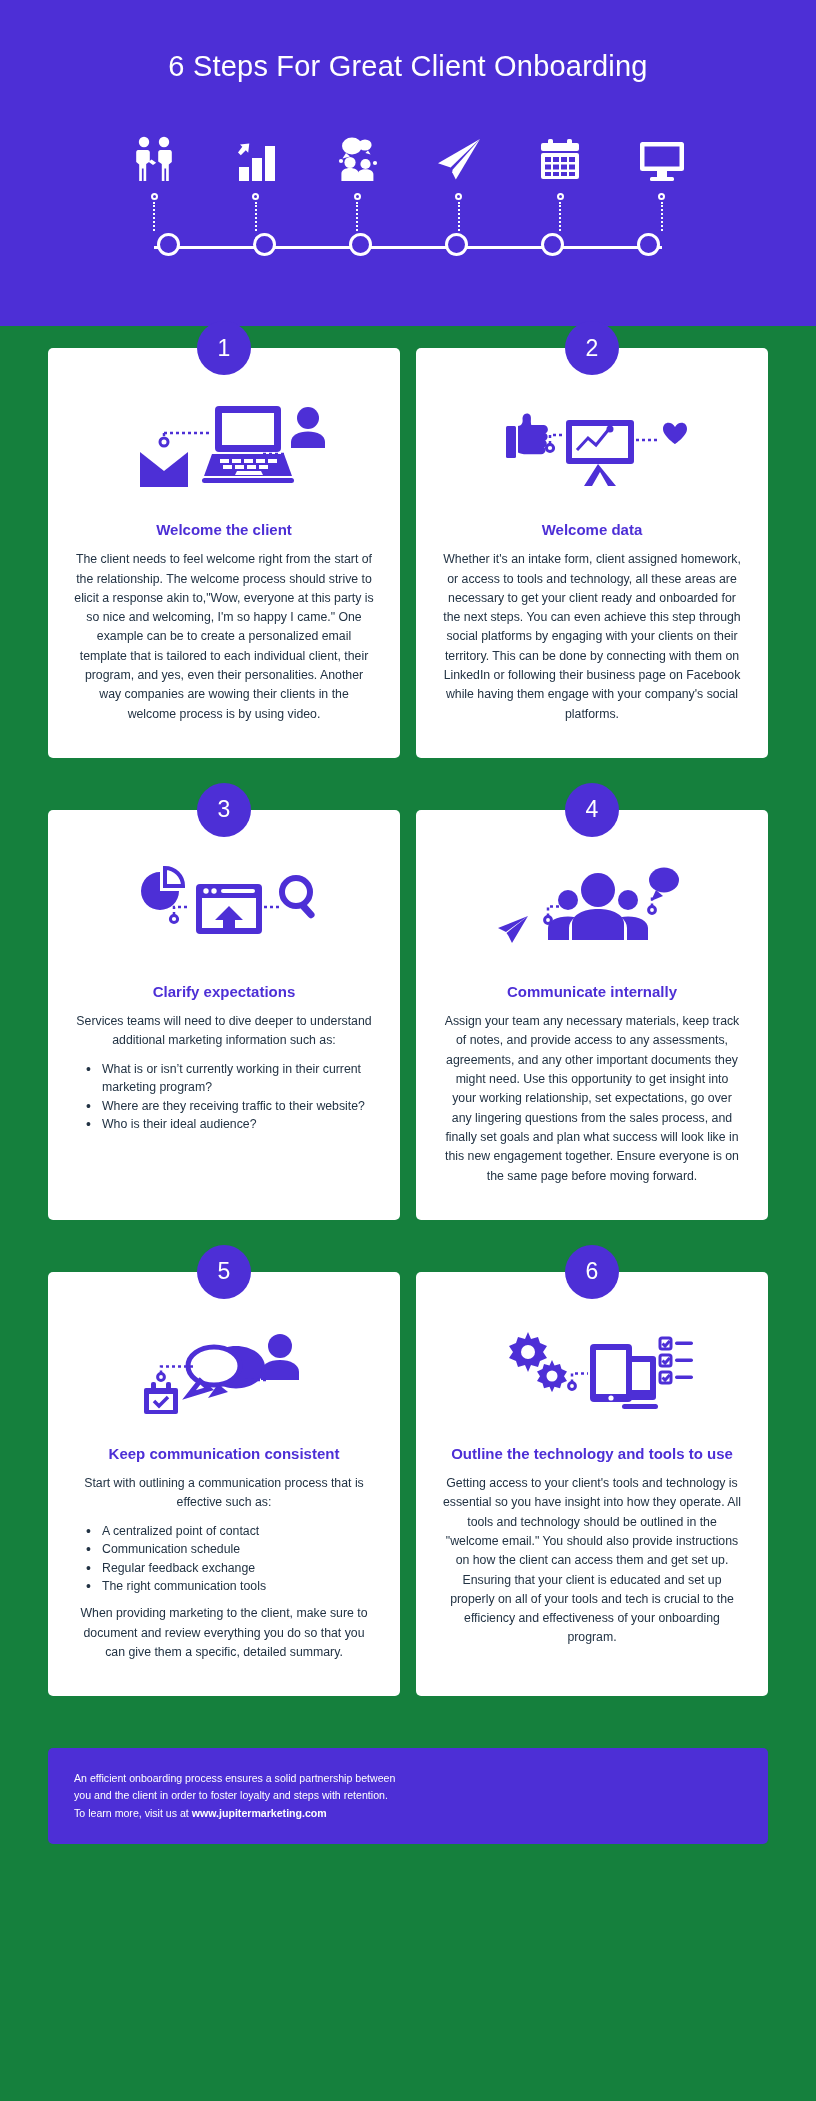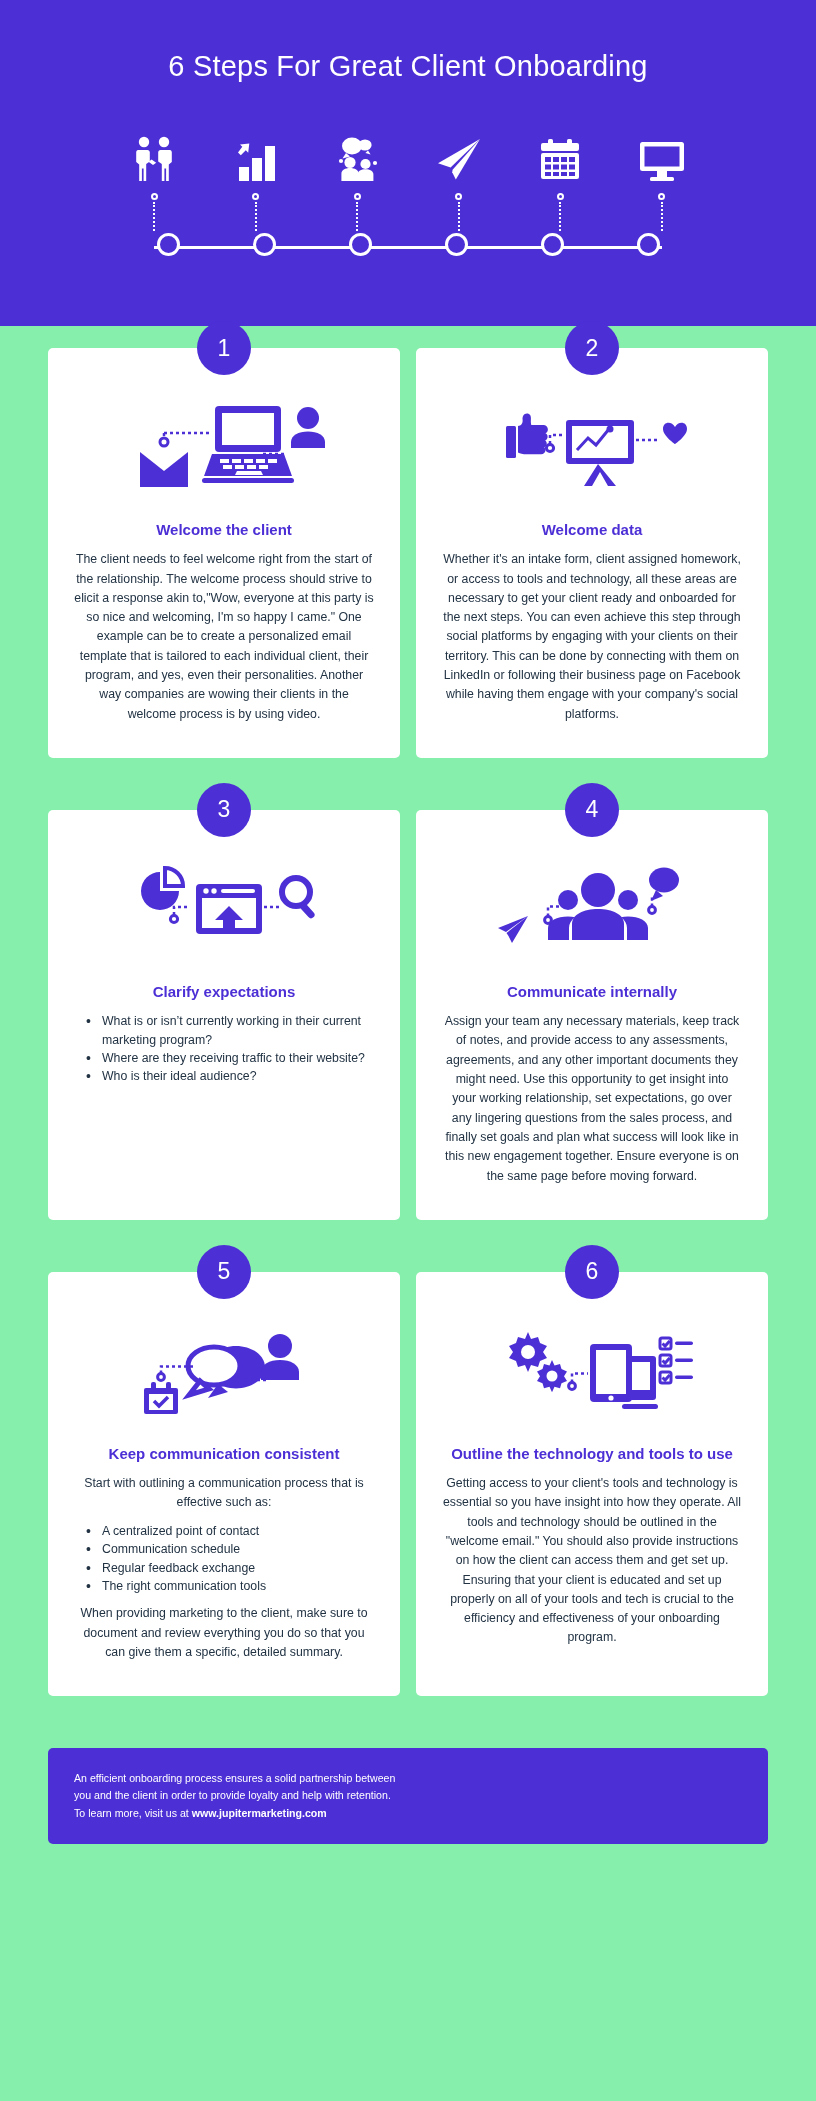--- a/index.html
+++ b/index.html
@@ -4,21 +4,21 @@
 <style>
   * { box-sizing: border-box; margin: 0; padding: 0; }
   html, body {
     width: 816px;
     background: #ffffff;
     font-family: "Liberation Sans", sans-serif;
   }
   .page {
     width: 816px;
     min-height: 2101px;
-    background: #86efac;
+    background: #15803d;
     position: relative;
     overflow: hidden;
   }
 
   
   .header {
     background: #4d2fd6;
     width: 816px;
     height: 326px;
     padding-top: 48px;
@@ -437,20 +437,21 @@
           <path d="M111 44l-14 14h8v10h12V58h8z" fill="#4d2fd6"></path>
           <circle cx="178" cy="30" r="14" fill="none" stroke="#4d2fd6" stroke-width="6"></circle>
           <rect x="186" y="40" width="7" height="18" rx="3.5" transform="rotate(-42 189 49)"></rect>
           <circle cx="56" cy="57" r="3.6" fill="none" stroke="#4d2fd6" stroke-width="3"></circle>
           <path d="M56 53v-8h16" stroke="#4d2fd6" stroke-width="2.5" stroke-dasharray="3 3" fill="none"></path>
           <path d="M146 45h18" stroke="#4d2fd6" stroke-width="2.5" stroke-dasharray="3 3" fill="none"></path>
         </svg>
       </div>
       <div class="card-title">Clarify expectations</div>
       <div class="card-body">
+        <p>Services teams will need to dive deeper to understand additional marketing information such as:</p>
         <ul>
           <li>What is or isn’t currently working in their current marketing program?</li>
           <li>Where are they receiving traffic to their website?</li>
           <li>Who is their ideal audience?</li>
         </ul>
       </div>
     </div>
 
     <div class="card r2">
       <div class="card-badge">4</div>
@@ -544,18 +545,18 @@
       <div class="card-body">
         <p>Getting access to your client's tools and technology is essential so you have insight into how they operate. All tools and technology should be outlined in the "welcome email." You should also provide instructions on how the client can access them and get set up. Ensuring that your client is educated and set up properly on all of your tools and tech is crucial to the efficiency and effectiveness of your onboarding program.</p>
       </div>
     </div>
 
   </div>
 
   <div class="footer">
     <div class="footer-text">
       <span>An efficient onboarding process ensures a solid partnership between</span><br>
-      <span>you and the client in order to provide loyalty and help with retention.</span><br>
+      <span>you and the client in order to foster loyalty and steps with retention.</span><br>
       <span>To learn more, visit us at </span><b>www.jupitermarketing.com</b>
     </div>
   </div>
 
 </div>
 
 </body></html>

